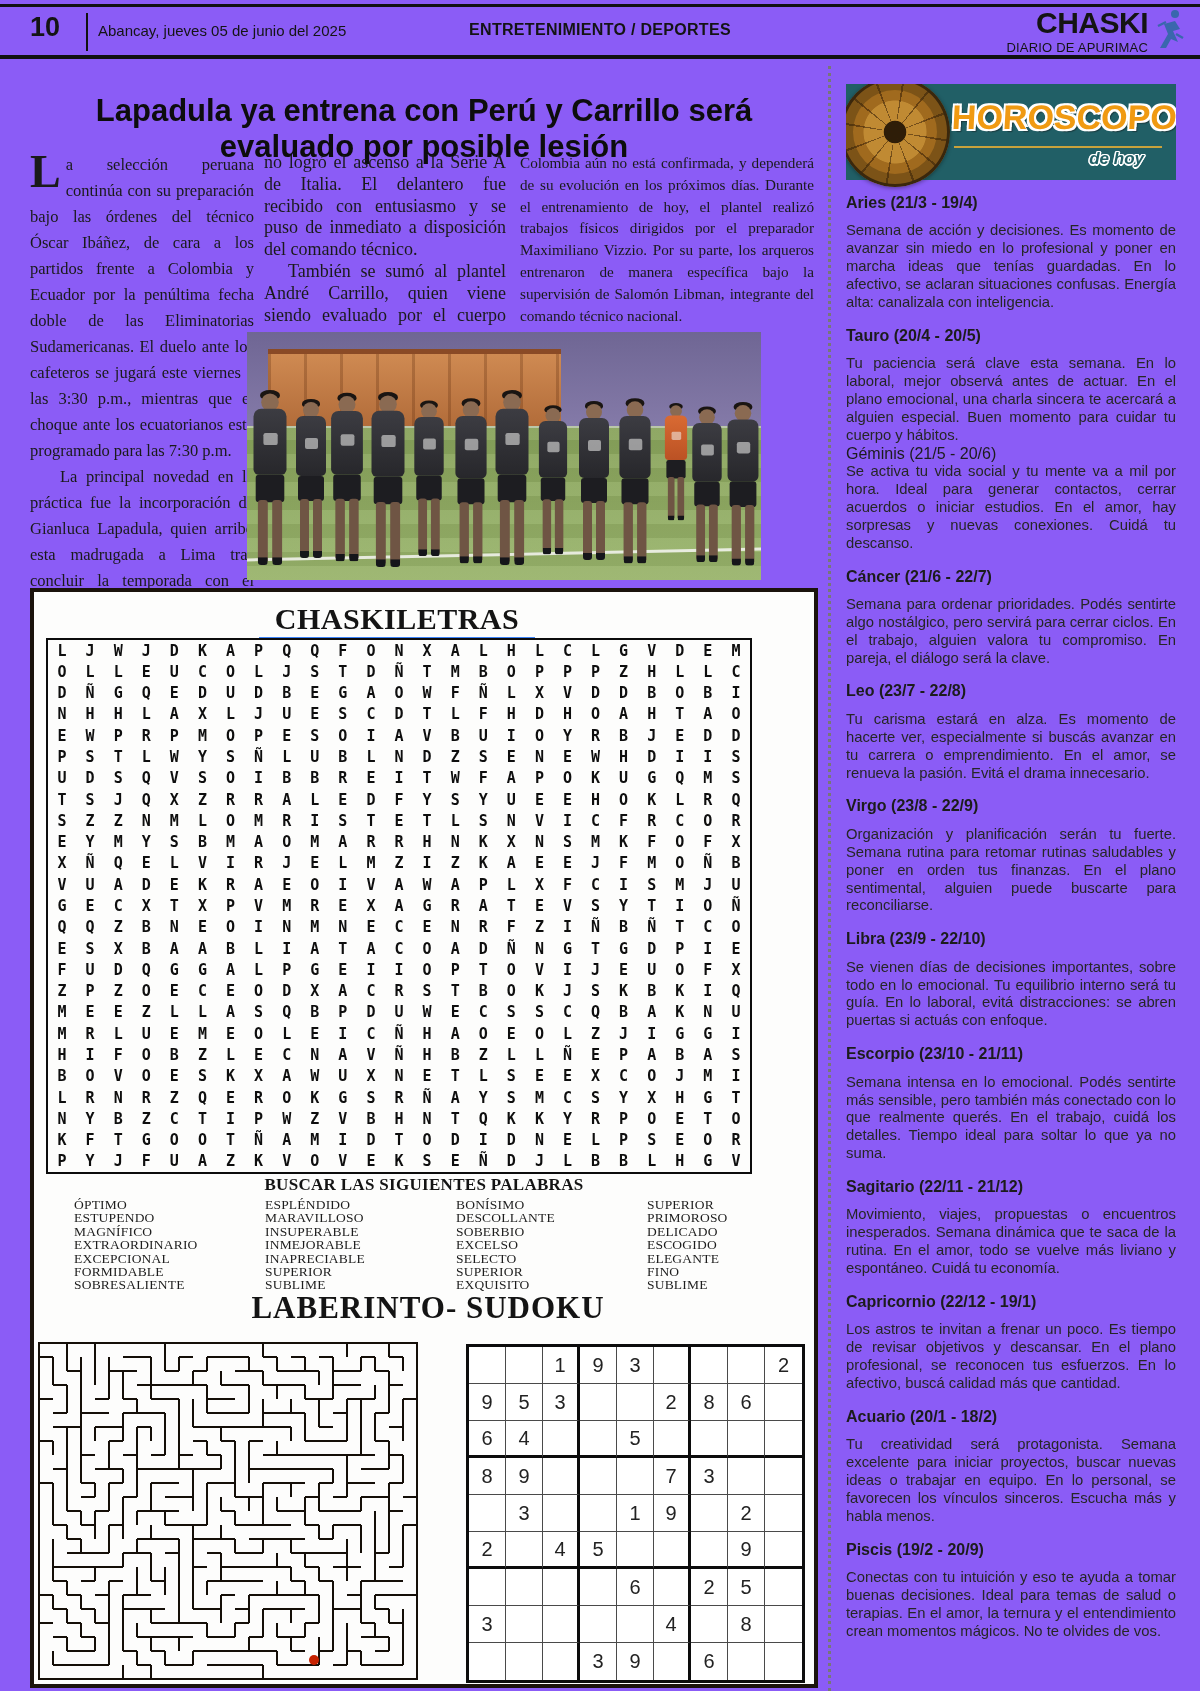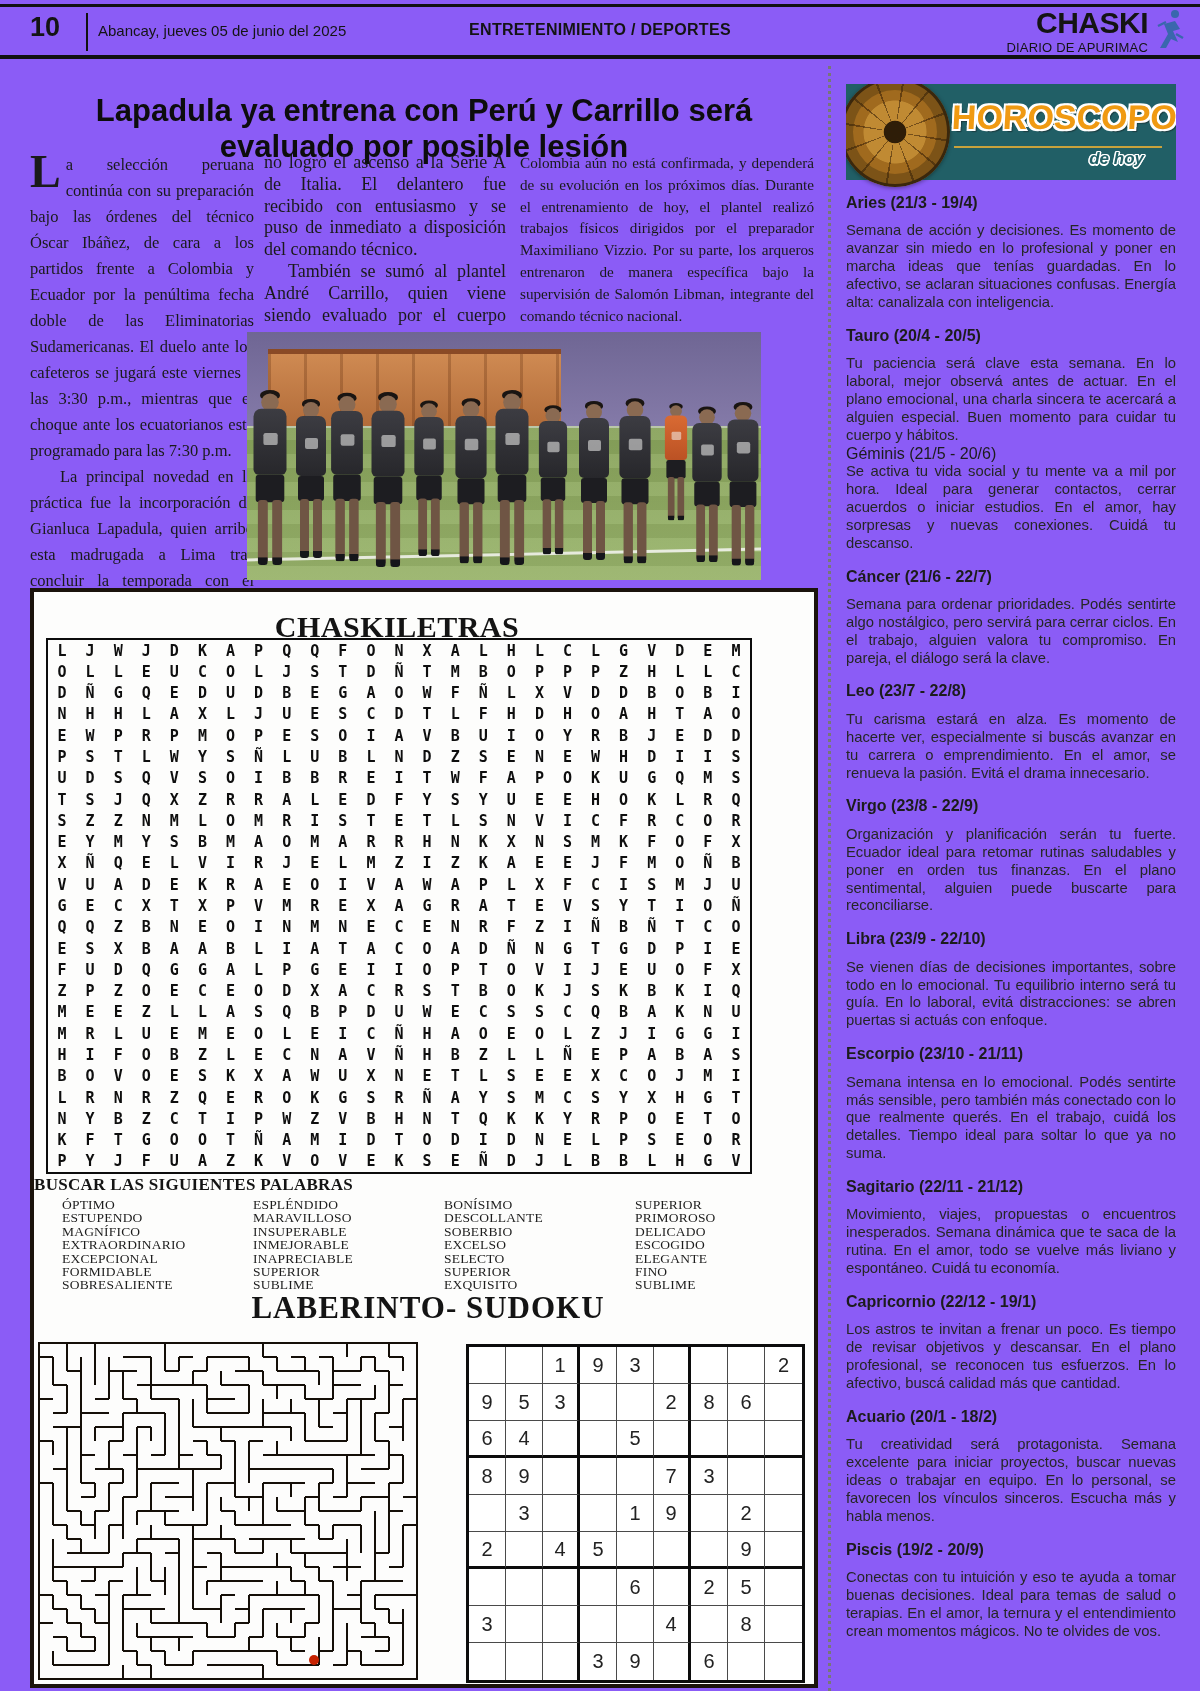--- a/index.html
+++ b/index.html
@@ -52,29 +52,29 @@
   .player .shorts{left:5px;top:76px;width:26px;height:25px;border-radius:3px;background:#1d1d21;}
   .player .leg{top:99px;width:9px;height:52px;border-radius:3px;background:#6f5544;border-bottom:7px solid #15161a;}
   .player .leg.l{left:7px;}
   .player .leg.r{left:20px;}
   .player.alt .torso{background:linear-gradient(180deg,#d96a33,#bb5224);}
   
   .vsep{position:absolute;left:828px;top:66px;bottom:0;width:0;border-left:3px dotted #777;}
   
   .pbox{position:absolute;left:30px;top:588px;width:780px;height:1092px;border:4px solid #1b130c;background:#fdfdfc;}
   .ws-title-wrap{position:absolute;left:12px;top:2px;width:702px;text-align:center;}
-  .ws-title{display:inline-block;margin:16px;font:bold 30px/1.1 "Liberation Serif",serif;letter-spacing:.5px;
+  .ws-title{display:inline-block;margin:8px;font:bold 30px/1.1 "Liberation Serif",serif;letter-spacing:.5px;
             border-bottom:4px solid #3b82f6;padding:0 16px 2px;}
   #ws-grid{position:absolute;left:12px;top:46px;width:702px;height:532px;border:2px solid #0c0c0c;
            display:grid;grid-template-columns:repeat(25,1fr);grid-auto-rows:1fr;background:#fdfdfc;}
   .wcell{display:flex;align-items:center;justify-content:center;
          font:bold 15px "DejaVu Sans Mono",monospace;color:#0e0e0e;}
-  .buscar{position:absolute;left:0;top:584px;width:780px;text-align:left;margin:0;
+  .buscar{position:absolute;left:0;top:584px;width:780px;text-align:center;margin:0;
           font:bold 17px/1 "Liberation Serif",serif;letter-spacing:.3px;}
-  #word-cols{position:absolute;left:28px;top:606px;width:756px;display:flex;gap:8px;}
+  #word-cols{position:absolute;left:40px;top:606px;width:756px;display:flex;gap:8px;}
   .wordcol{width:200px;}
   .word{font:13.5px/13.4px "Liberation Serif",serif;color:#1d1d1d;letter-spacing:.2px;}
   .lab-title{position:absolute;left:0;top:700px;width:788px;text-align:center;margin:0;
              font:bold 31px/1 "Liberation Serif",serif;letter-spacing:1px;}
   #maze{position:absolute;left:2px;top:748px;}
   #sudoku{position:absolute;left:432px;top:752px;width:333px;height:333px;border:3px solid #0c0c0c;
           display:grid;grid-template-columns:repeat(9,1fr);grid-auto-rows:1fr;background:#fff;}
   .scell{border-right:1px solid #4a4a4a;border-bottom:1px solid #4a4a4a;
          display:flex;align-items:center;justify-content:center;
          font:500 20px "Liberation Sans",sans-serif;color:#222;}
@@ -1056,21 +1056,21 @@
         <section class="sign">
           <h3 class="sign-h">Cáncer (21/6 - 22/7)</h3>
           <p>Semana para ordenar prioridades. Podés sentirte algo nostálgico, pero servirá para cerrar ciclos. En el trabajo, alguien valora tu compromiso. En pareja, el diálogo será la clave.</p>
         </section>
         <section class="sign">
           <h3 class="sign-h">Leo (23/7 - 22/8)</h3>
           <p>Tu carisma estará en alza. Es momento de hacerte ver, especialmente si buscás avanzar en tu carrera o emprendimiento. En el amor, se renueva la pasión. Evitá el drama innecesario.</p>
         </section>
         <section class="sign">
           <h3 class="sign-h">Virgo (23/8 - 22/9)</h3>
-          <p>Organización y planificación serán tu fuerte. Ecuador ideal para retomar rutinas saludables y poner en orden tus finanzas. En el plano sentimental, alguien puede buscarte para reconciliarse.</p>
+          <p>Organización y planificación serán tu fuerte. Semana rutina para retomar rutinas saludables y poner en orden tus finanzas. En el plano sentimental, alguien puede buscarte para reconciliarse.</p>
         </section>
         <section class="sign">
           <h3 class="sign-h">Libra (23/9 - 22/10)</h3>
           <p>Se vienen días de decisiones importantes, sobre todo en lo emocional. Tu equilibrio interno será tu guía. En lo laboral, evitá distracciones: se abren puertas si actuás con enfoque.</p>
         </section>
         <section class="sign">
           <h3 class="sign-h">Escorpio (23/10 - 21/11)</h3>
           <p>Semana intensa en lo emocional. Podés sentirte más sensible, pero también más conectado con lo que realmente querés. En el trabajo, cuidá los detalles. Tiempo ideal para soltar lo que ya no suma.</p>
         </section>
         <section class="sign">

